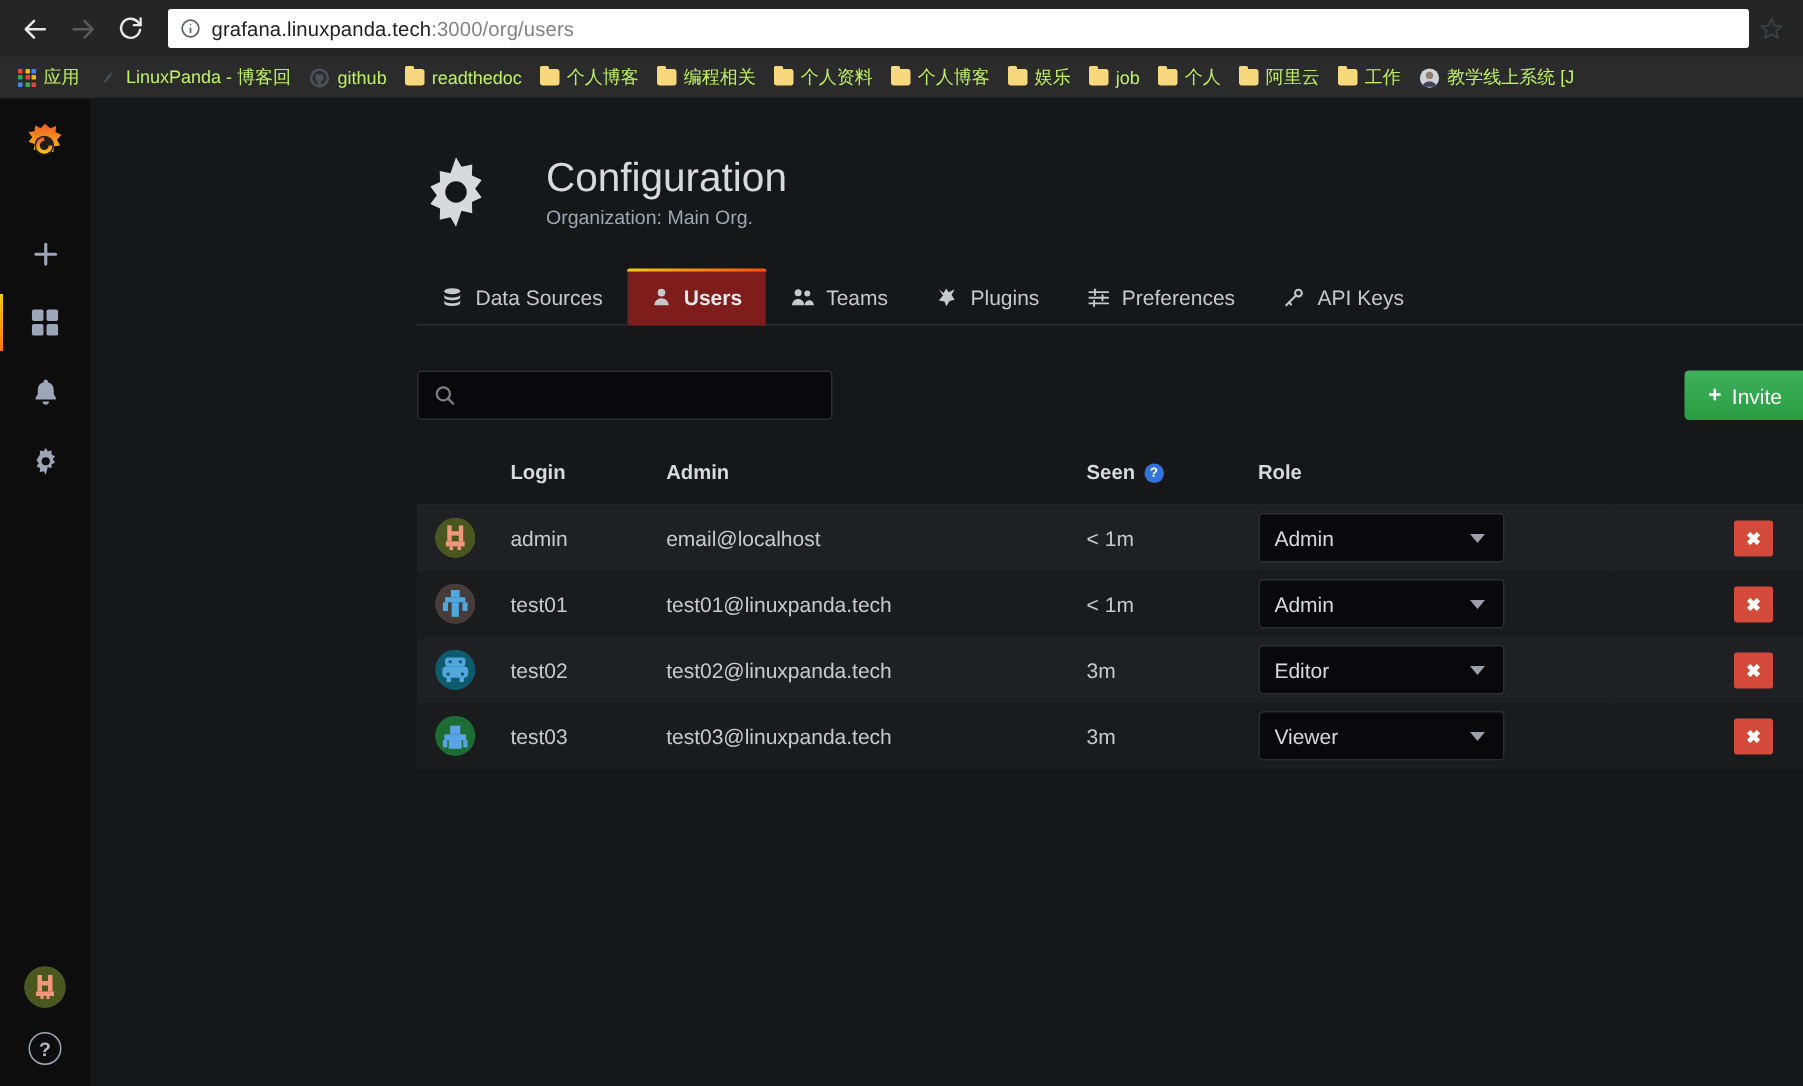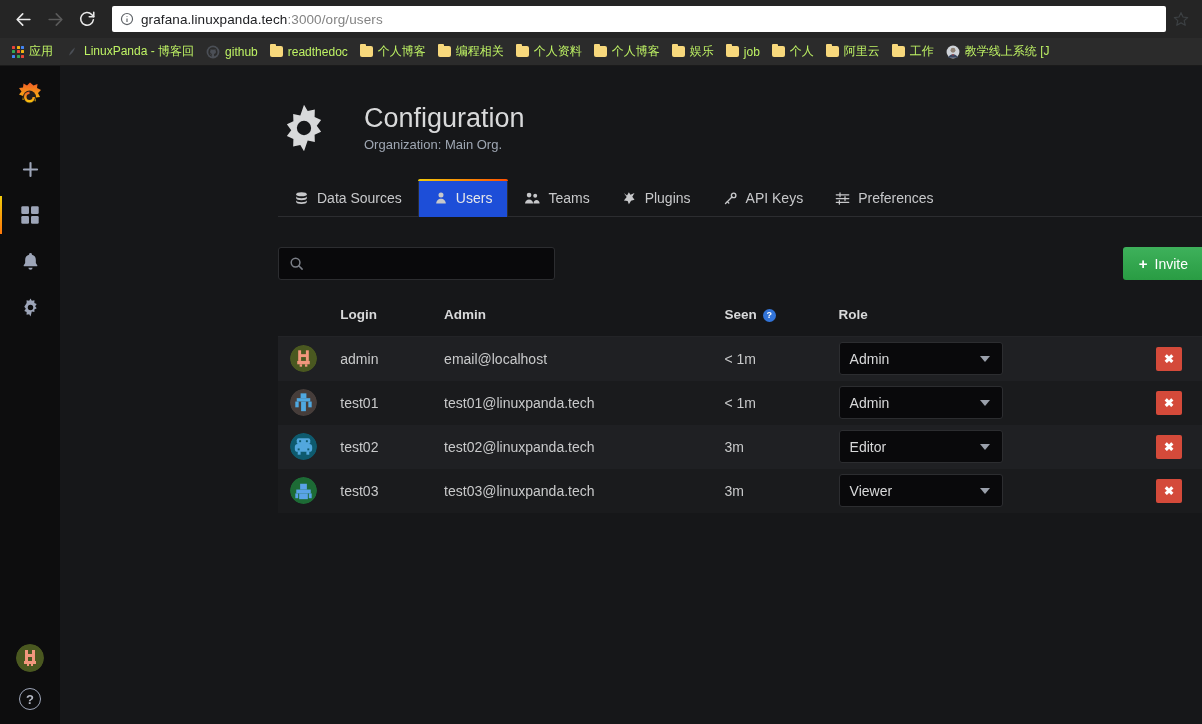--- a/index.html
+++ b/index.html
@@ -175,24 +175,25 @@
     padding: 10px 15px 11px 15px;
     font-size: 14px; color: #c7c8ca;
     border: 1px solid transparent;
     border-bottom: none;
     margin-bottom: -1px;
     position: relative;
     white-space: nowrap;
   }
   .tab .tab-ico { color: #c7c8ca; display:flex; align-items:center; }
   .tab.active {
-    background: #1d4ed8;
+    background: #7f1d1d;
     border-color: #2c2d30;
     color: #e7e8ea;
     border-radius: 3px 3px 0 0;
+    font-weight: bold;
   }
   .tab.active::before {
     content: "";
     position: absolute; top: -1px; left: -1px; right: -1px;
     height: 2px;
     background: linear-gradient(90deg, #f2cc0c, #ff4f00);
     border-radius: 2px 2px 0 0;
   }
 
   
@@ -536,40 +537,40 @@
       <div class="tab">
         <span class="tab-ico">
           <svg width="15" height="15" viewBox="0 0 24 24" fill="currentColor">
               <path d="M3 3l4.5 6.5L3 15l6 1 2 5 3.5-5.5L20 14l-3.5-5L20 3l-6.5 3L11 2 8 7z"></path>
             </svg>
         </span>
         <span>Plugins</span>
       </div>
       <div class="tab">
         <span class="tab-ico">
-          <svg width="15" height="15" viewBox="0 0 24 24" fill="none" stroke="currentColor" stroke-width="2.2" stroke-linecap="round">
-              <circle cx="17" cy="7" r="3.6"></circle>
-              <line x1="14.4" y1="9.6" x2="4" y2="20"></line>
-              <line x1="7" y1="17" x2="9.2" y2="19.2"></line>
-            </svg>
-        </span>
-        <span>API Keys</span>
-      </div>
-      <div class="tab">
-        <span class="tab-ico">
           <svg width="15" height="15" viewBox="0 0 24 24" stroke="currentColor" stroke-width="2" stroke-linecap="round">
               <line x1="2" y1="6" x2="22" y2="6"></line>
               <line x1="2" y1="12" x2="22" y2="12"></line>
               <line x1="2" y1="18" x2="22" y2="18"></line>
               <line x1="8" y1="3" x2="8" y2="9"></line>
               <line x1="16" y1="9" x2="16" y2="15"></line>
               <line x1="7" y1="15" x2="7" y2="21"></line>
             </svg>
         </span>
         <span>Preferences</span>
+      </div>
+      <div class="tab">
+        <span class="tab-ico">
+          <svg width="15" height="15" viewBox="0 0 24 24" fill="none" stroke="currentColor" stroke-width="2.2" stroke-linecap="round">
+              <circle cx="17" cy="7" r="3.6"></circle>
+              <line x1="14.4" y1="9.6" x2="4" y2="20"></line>
+              <line x1="7" y1="17" x2="9.2" y2="19.2"></line>
+            </svg>
+        </span>
+        <span>API Keys</span>
       </div>
     </div>
 
     <div class="action-row">
       <div class="filter-box">
         <span class="s-ico">
           <svg width="15" height="15" viewBox="0 0 24 24" fill="none" stroke="currentColor" stroke-width="2.4" stroke-linecap="round">
               <circle cx="10.5" cy="10.5" r="7"></circle>
               <line x1="15.6" y1="15.6" x2="21" y2="21"></line>
             </svg>

